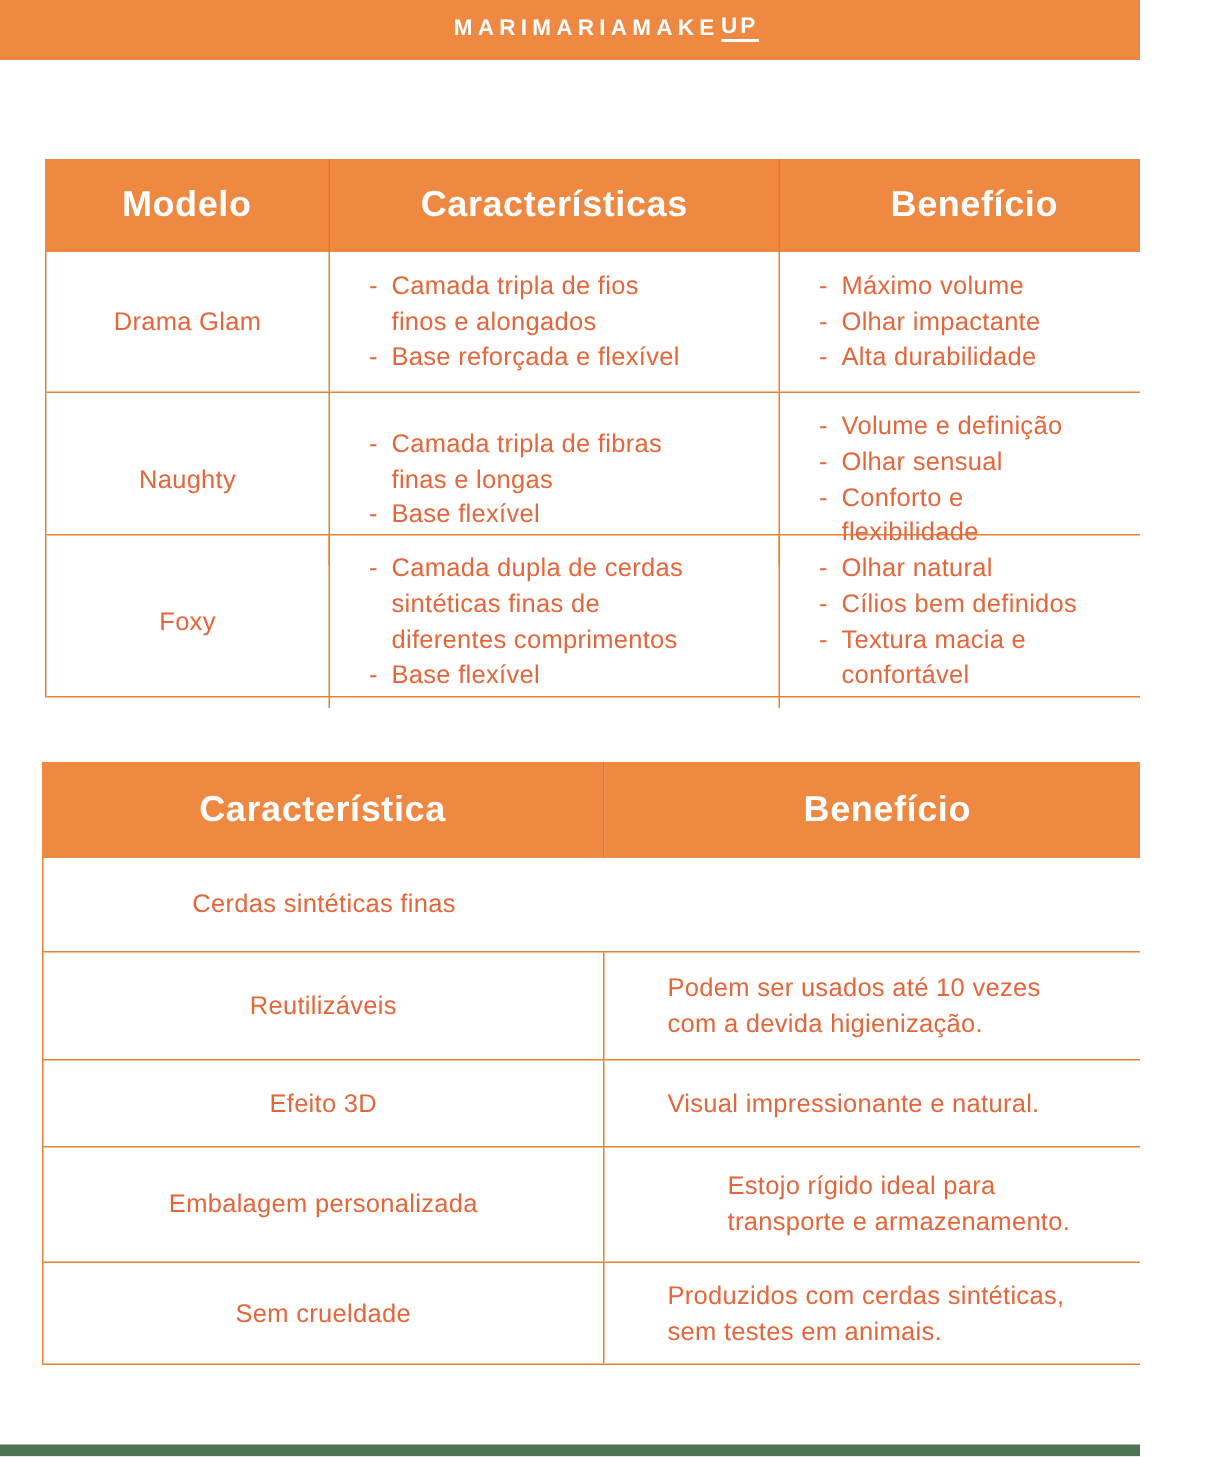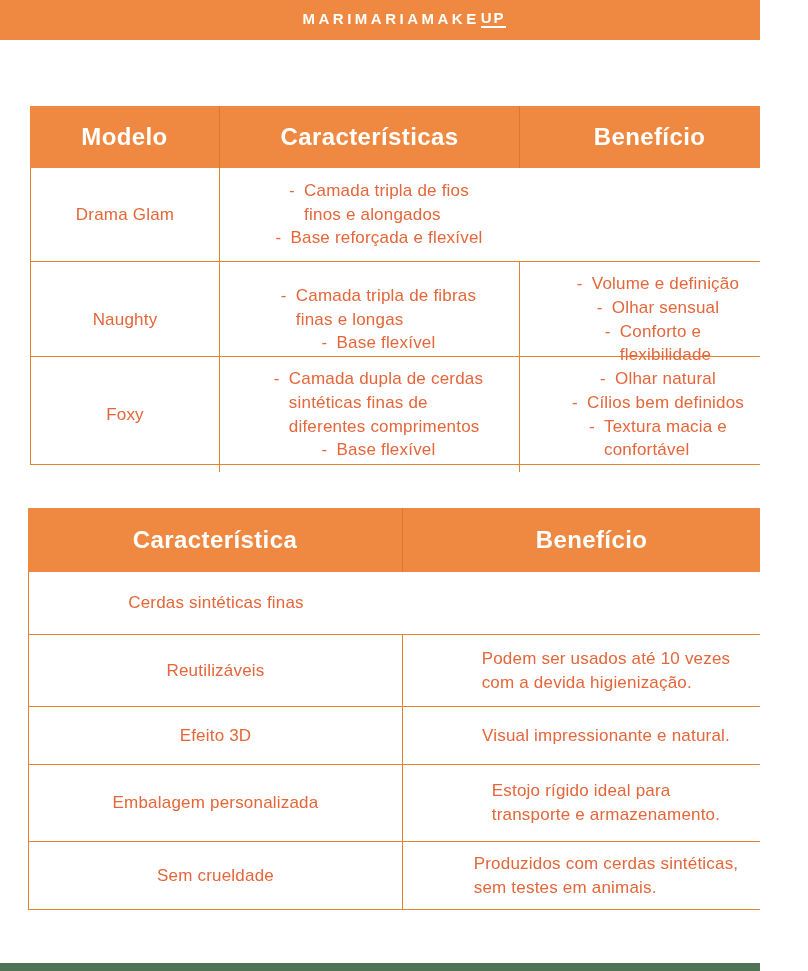--- a/index.html
+++ b/index.html
@@ -35,21 +35,20 @@
     border-right:1px solid #E0762B;
   }
   .th:last-child{border-right:none;}
   .trow{display:grid;border-bottom:1px solid #E5822F;}
   .tbl .grid-body{border-left:1px solid #E5822F;border-right:1px solid #E5822F;}
   .td{
     color:#E4663A;font-size:17px;line-height:1.4;letter-spacing:.2px;
     border-right:1px solid #E5822F;
     display:flex;flex-direction:column;justify-content:center;
     box-sizing:border-box;
-    align-items:center;
   }
   .td:last-child{border-right:none;}
   .td.center{align-items:center;text-align:center;}
   .pre{white-space:pre-line;}
   
   .bullets{padding:10px 8px 10px 26px;}
   .bullet{position:relative;padding-left:15px;white-space:pre-line;}
   .bullet::before{content:"-";position:absolute;left:0;top:0;}
   
   .t1{left:30px;top:106px;width:749px;}
@@ -58,21 +57,21 @@
   .t1 .row-0{height:93px;}
   .t1 .row-1{height:94px;}
   .t1 .row-2{height:107px;}
   
   .t2{left:28px;top:508px;width:752px;}
   .t2 .thead{grid-template-columns:375px 377px;height:64px;}
   .t2 .trow{grid-template-columns:374px 376px;}
   .t2 .row-0{height:62px;}
   .t2 .row-1{height:71px;}
   .t2 .row-2{height:57px;}
-  .t2 .row-3{height:76px;}
+  .t2 .row-3{height:76px;gap:40px;}
   .t2 .row-4{height:67px;}
   .t2 .td.left{padding-left:42px;padding-right:12px;}
   
   .footbar{
     position:absolute;left:0;bottom:0;width:808px;height:8px;
     background:#4E7355;
   }
 </style>
 </head>
 <body>
@@ -93,20 +92,25 @@
       <div class="th">Benefício</div>
     </div>
     <div class="grid-body">
 
       <div class="trow row-0">
         <div class="td center">Drama Glam</div>
         <div class="td bullets">
           <div class="bullet">Camada tripla de fios
 finos e alongados</div>
           <div class="bullet">Base reforçada e flexível</div>
+        </div>
+        <div class="td bullets">
+          <div class="bullet">Máximo volume</div>
+          <div class="bullet">Olhar impactante</div>
+          <div class="bullet">Alta durabilidade</div>
         </div>
       </div>
 
       <div class="trow row-1">
         <div class="td center">Naughty</div>
         <div class="td bullets">
           <div class="bullet">Camada tripla de fibras
 finas e longas</div>
           <div class="bullet">Base flexível</div>
         </div>

